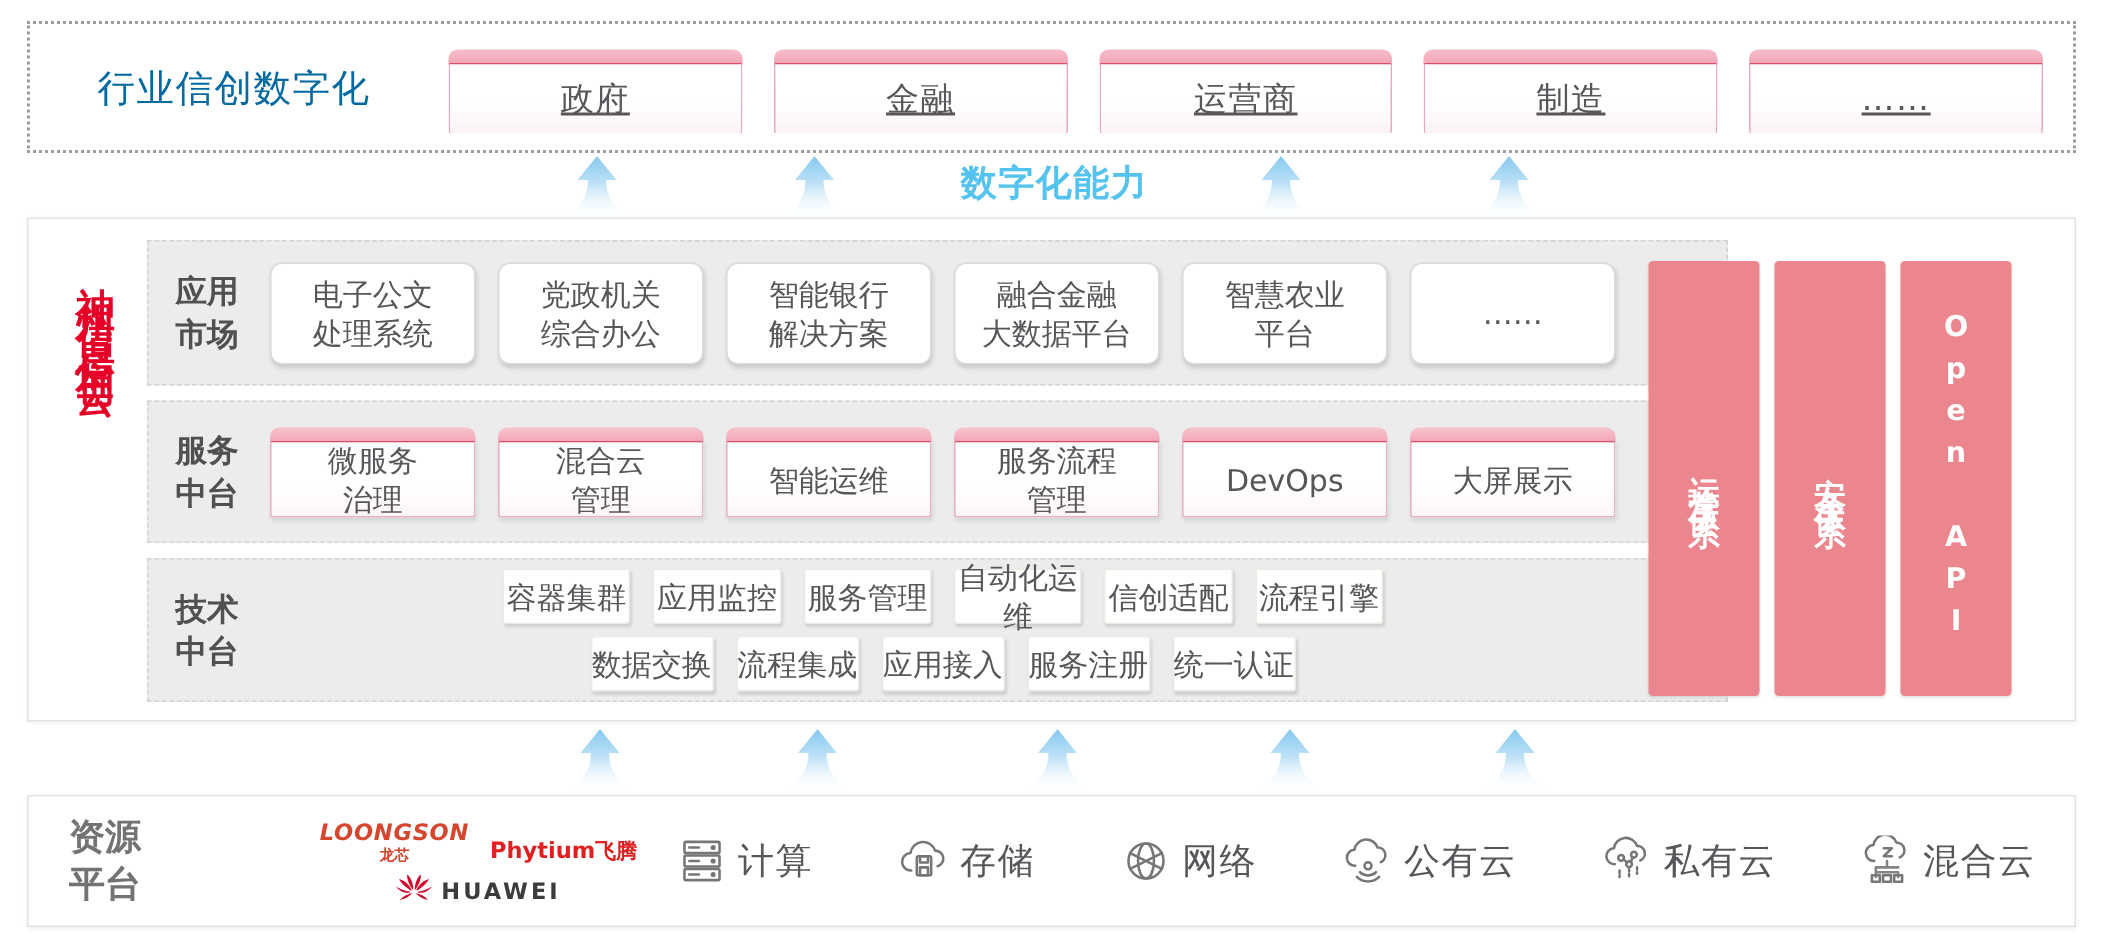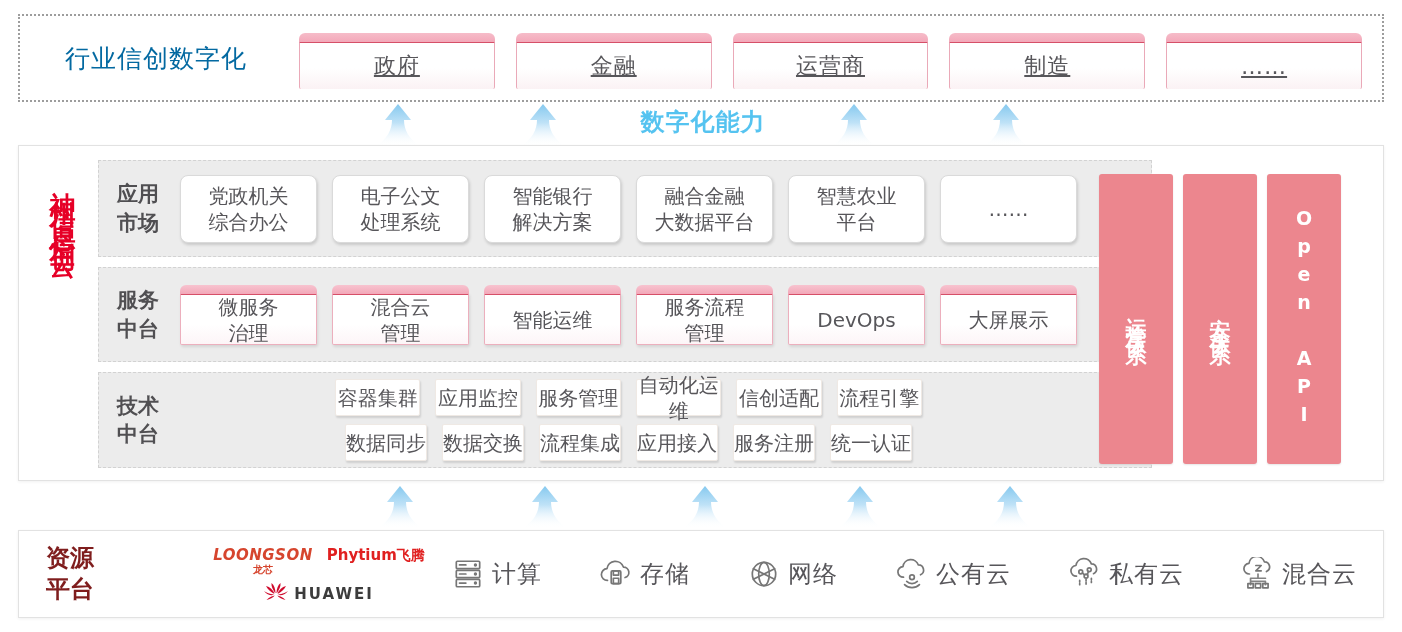--- a/index.html
+++ b/index.html
@@ -58,24 +58,24 @@
   .pillar { position:absolute; top:28px; height:290px; width:74px; background:#ec868e; border-radius:3px;
     display:flex; align-items:center; justify-content:center;
     writing-mode:vertical-rl; text-orientation:upright;
     color:#fff; font-weight:bold; font-size:21px; letter-spacing:9px; box-shadow:0 1px 2px rgba(0,0,0,.1); }
   .pillar-1 { left:1080px; } .pillar-2 { left:1164px; } .pillar-3 { left:1248px; font-size:19px; letter-spacing:6px; }
 
   
   .res-box { position:absolute; left:18px; top:530px; width:1366px; height:88px;
     background:#fff; border:1px solid #e2e2e2; box-shadow:0 1px 3px rgba(0,0,0,.06); }
   .res-label { position:absolute; left:27px; top:0; bottom:0; width:100px; display:flex; align-items:center;
-    color:#7f1d1d; font-size:24px; font-weight:bold; line-height:1.3; white-space:pre-line; }
+    color:#737373; font-size:24px; font-weight:bold; line-height:1.3; white-space:pre-line; }
   .vendors { position:absolute; left:185px; top:8px; width:230px; height:72px;
     display:flex; flex-direction:column; align-items:center; justify-content:center; gap:6px; }
-  .vendor-line1 { display:flex; align-items:flex-start; gap:14px; }
+  .vendor-line1 { display:flex; align-items:flex-end; gap:14px; }
   .loongson-wrap { display:flex; flex-direction:column; align-items:center; }
   .loongson-en { color:#d6452e; font-size:15px; font-weight:bold; font-style:italic; letter-spacing:.5px; }
   .loongson-cn { color:#d6452e; font-size:10px; font-weight:bold; margin-top:-1px; }
   .phytium { color:#e02020; font-size:15px; font-weight:bold; margin-top:0; }
   .phytium-cn { font-size:14px; }
   .huawei-wrap { display:flex; align-items:center; gap:6px; }
   .huawei-txt { color:#3c3c3c; font-size:15px; font-weight:bold; letter-spacing:2px; }
   .res-items { position:absolute; left:432px; right:26px; top:0; bottom:0;
     display:flex; align-items:center; justify-content:space-between; }
   .res-item { display:flex; align-items:center; gap:7px; }
@@ -122,24 +122,24 @@
       <path fill="url(#agrad)" d="M23 0 L36 16 H29 C29 26 34 35 45 42 H1 C12 35 17 26 17 16 H10 Z"></path>
     </svg>
 
   <div class="main-box">
     <div class="v-title">神州信息信创云</div>
 
     <div class="layer-row row-app">
       <div class="row-label">应用
 市场</div>
       <div class="row-items">
+        <div class="box app-box">电子公文
+处理系统</div>
         <div class="box app-box">党政机关
 综合办公</div>
-        <div class="box app-box">电子公文
-处理系统</div>
         <div class="box app-box">智能银行
 解决方案</div>
         <div class="box app-box">融合金融
 大数据平台</div>
         <div class="box app-box">智慧农业
 平台</div>
         <div class="box app-box">……</div>
       </div>
     </div>
 
@@ -165,21 +165,20 @@
       <div class="tech-items">
         <div class="tech-line">
           <div class="box tech-box">容器集群</div>
           <div class="box tech-box">应用监控</div>
           <div class="box tech-box">服务管理</div>
           <div class="box tech-box">自动化运维</div>
           <div class="box tech-box">信创适配</div>
           <div class="box tech-box">流程引擎</div>
         </div>
         <div class="tech-line">
-          <div class="box tech-box">数据同步</div>
           <div class="box tech-box">数据交换</div>
           <div class="box tech-box">流程集成</div>
           <div class="box tech-box">应用接入</div>
           <div class="box tech-box">服务注册</div>
           <div class="box tech-box">统一认证</div>
         </div>
       </div>
     </div>
 
     <div class="pillar pillar-1">运营体系</div>

